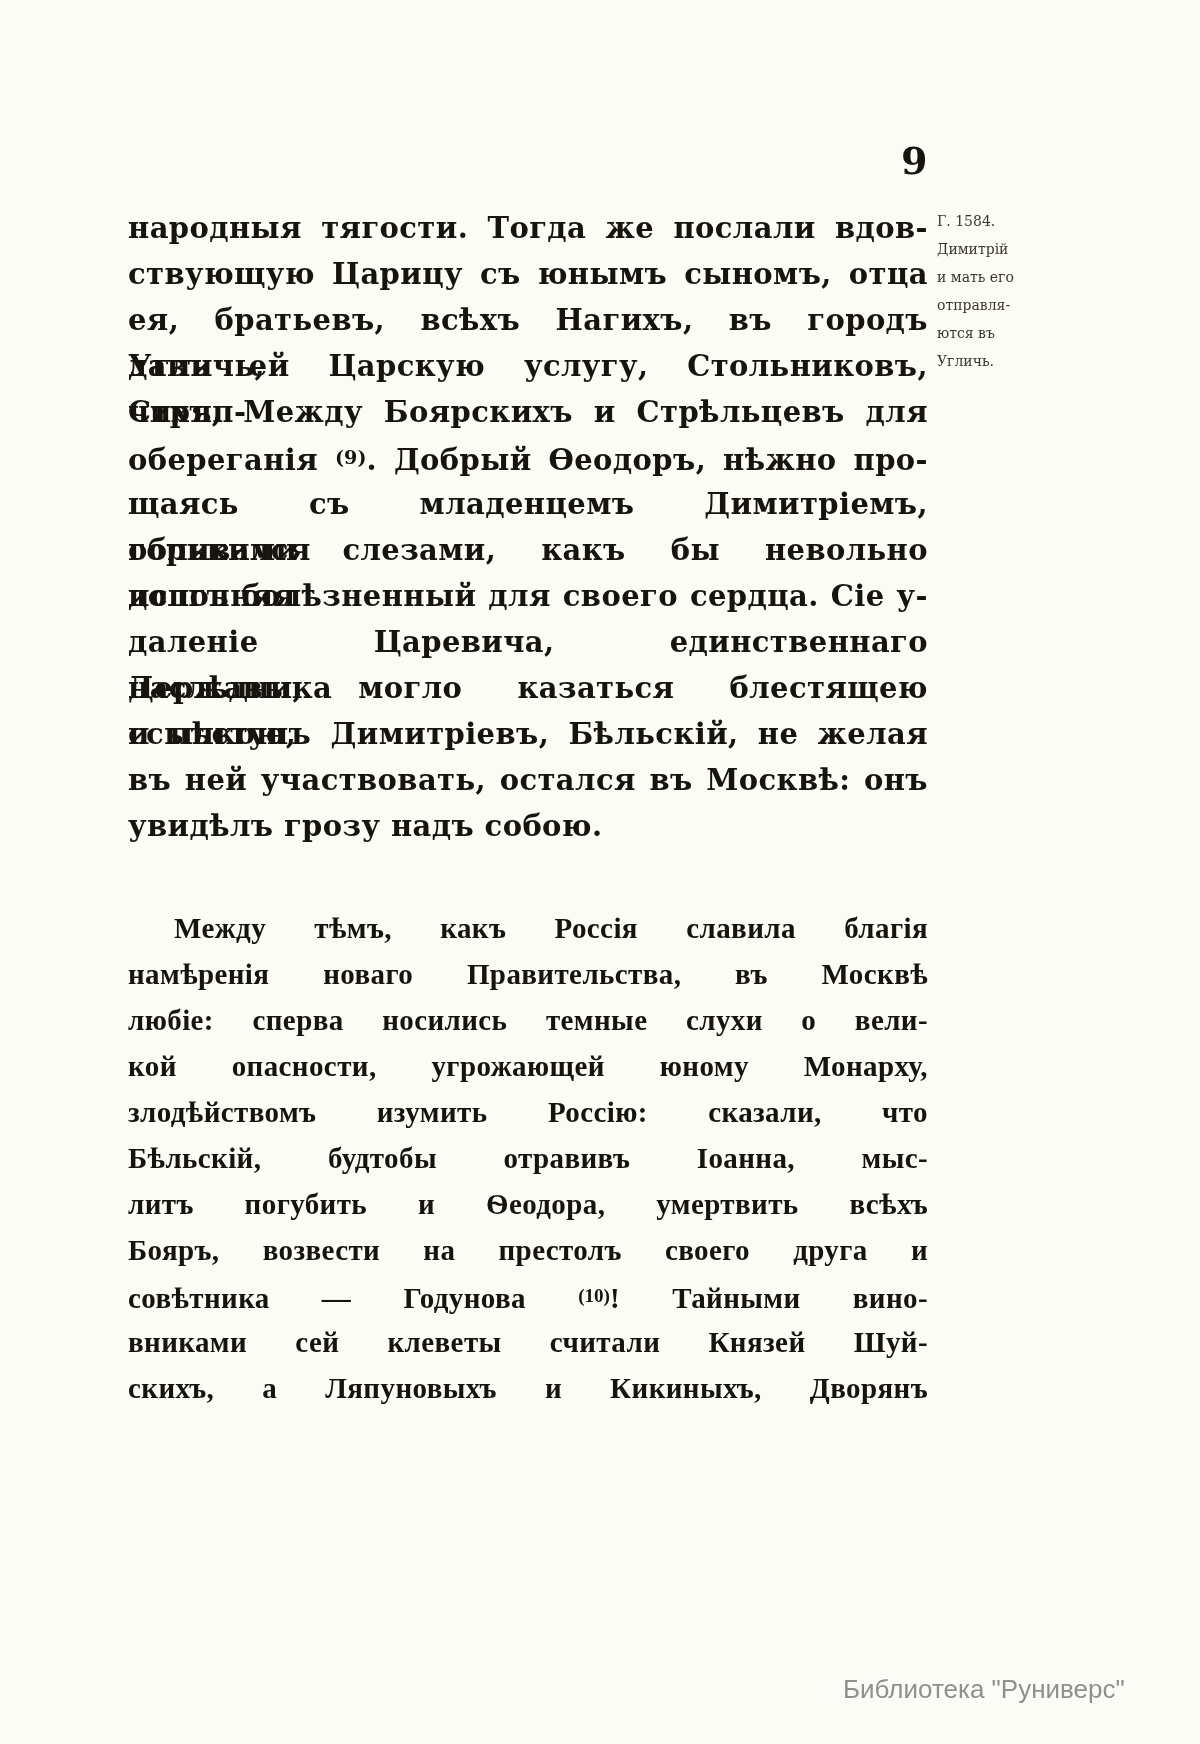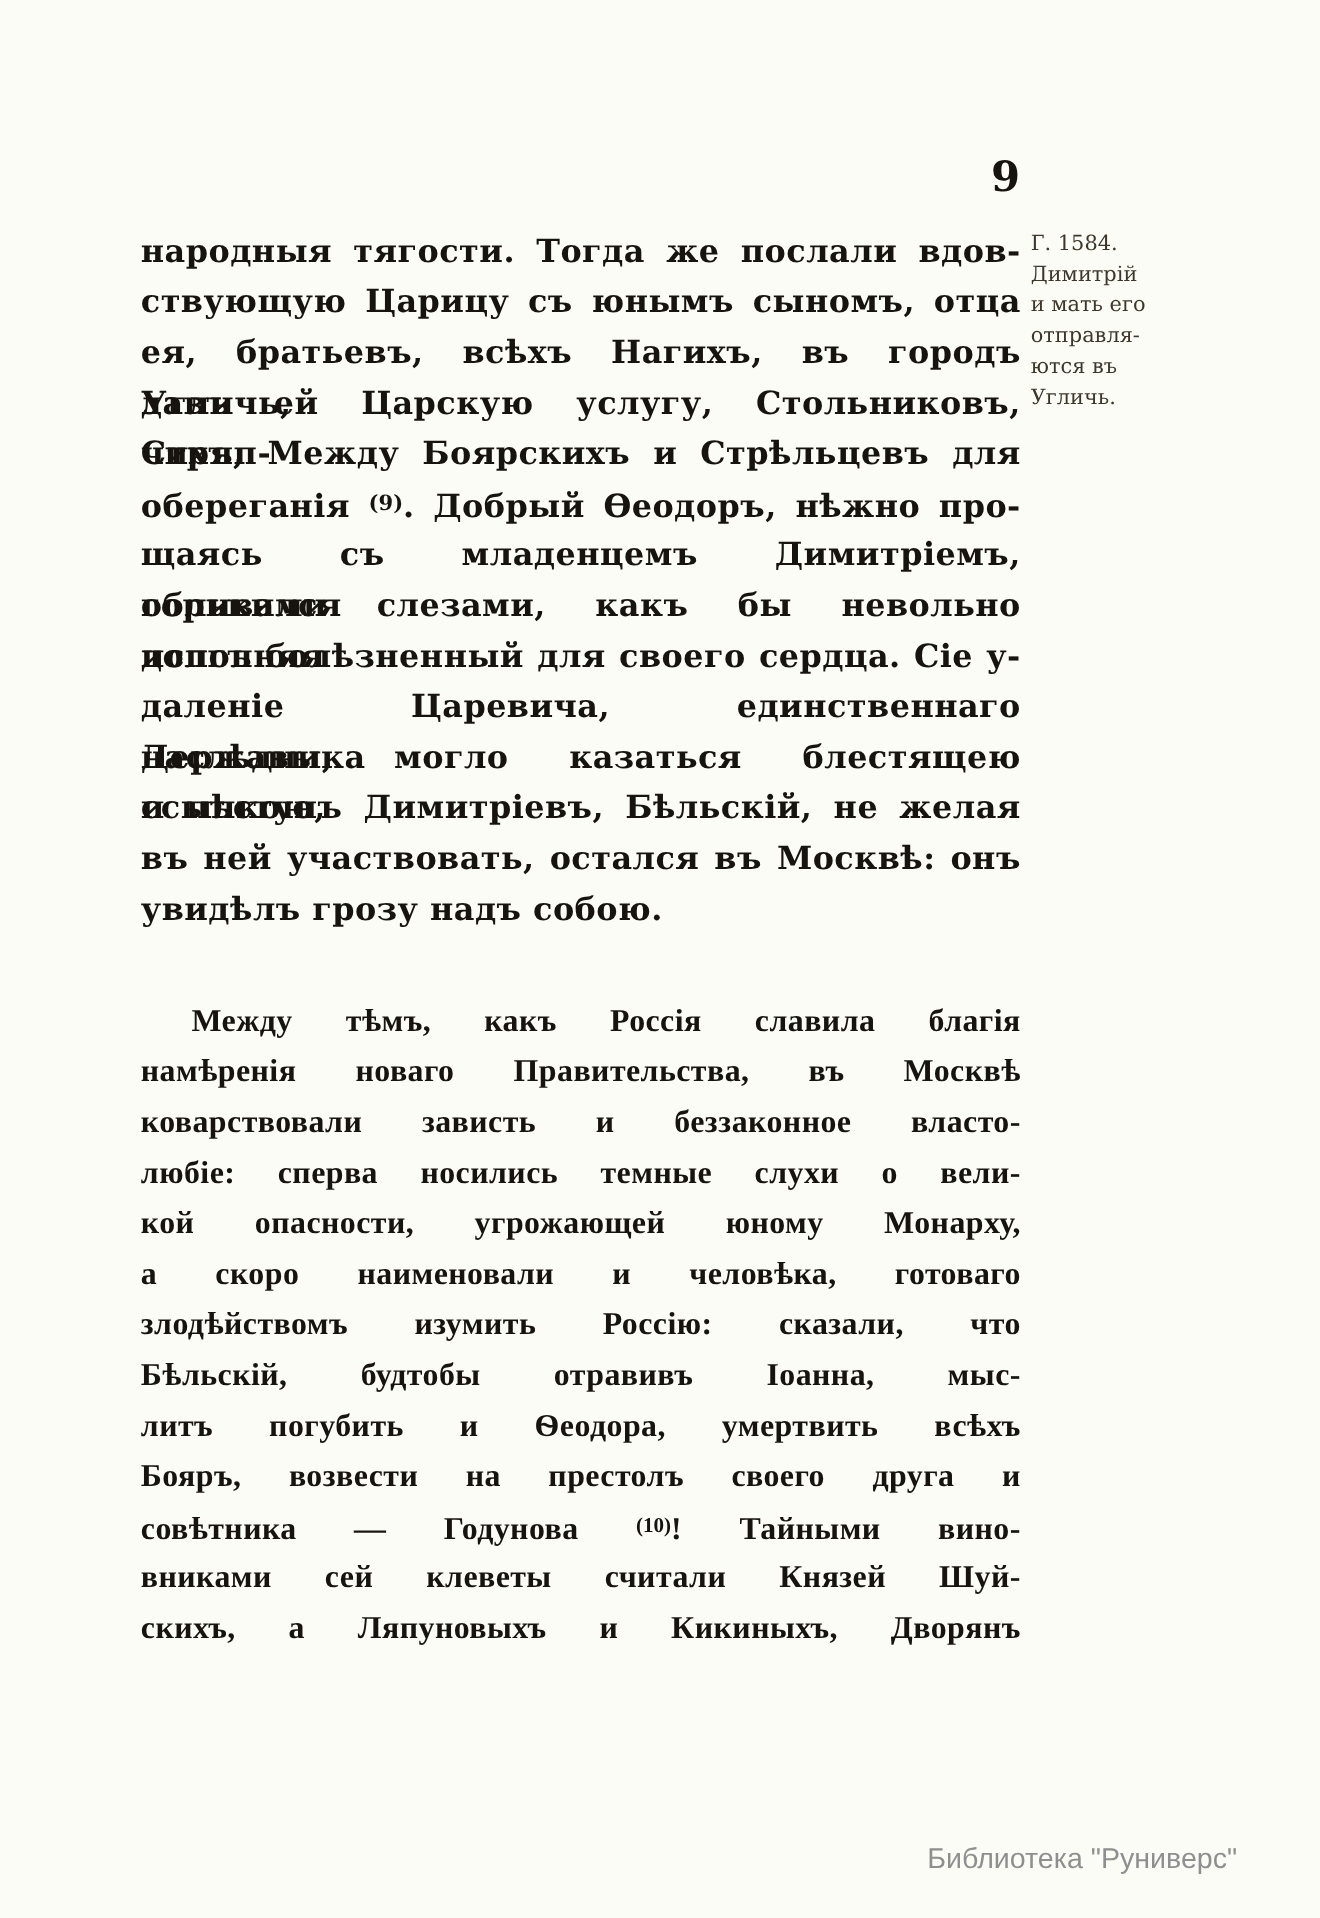--- a/index.html
+++ b/index.html
@@ -42,21 +42,21 @@
   .fn {
     font-size: 0.66em;
     vertical-align: 0.32em;
     letter-spacing: 0;
   }
   .margin-note {
     position: absolute;
     left: 937px;
     top: 207px;
     width: 150px;
-    font-size: 19px;
+    font-size: 14px;
     line-height: 28px;
     font-weight: normal;
     color: #3c362c;
   }
   .margin-note .mline { white-space: nowrap; }
   .watermark {
     position: absolute;
     left: 843px;
     top: 1674px;
     font-family: "Liberation Sans", "DejaVu Sans", sans-serif;
@@ -83,24 +83,22 @@
         <div class="line">долгъ болѣзненный для своего сердца. Сіе у-</div>
         <div class="line">даленіе Царевича, единственнаго наслѣдника</div>
         <div class="line">Державы, могло казаться блестящею ссылкою,</div>
         <div class="line">и пѣстунъ Димитріевъ, Бѣльскій, не желая</div>
         <div class="line">въ ней участвовать, остался въ Москвѣ: онъ</div>
         <div class="line endp">увидѣлъ грозу надъ собою.</div>
       </div>
       <div class="para gap">
         <div class="line indent">Между тѣмъ, какъ Россія славила благія</div>
         <div class="line">намѣренія новаго Правительства, въ Москвѣ</div>
-        <div class="line">коварствовали зависть и беззаконное власто-</div>
         <div class="line">любіе: сперва носились темные слухи о вели-</div>
         <div class="line">кой опасности, угрожающей юному Монарху,</div>
-        <div class="line">а скоро наименовали и человѣка, готоваго</div>
         <div class="line">злодѣйствомъ изумить Россію: сказали, что</div>
         <div class="line">Бѣльскій, будтобы отравивъ Іоанна, мыс-</div>
         <div class="line">литъ погубить и Ѳеодора, умертвить всѣхъ</div>
         <div class="line">Бояръ, возвести на престолъ своего друга и</div>
         <div class="line">совѣтника — Годунова <span class="fn">(10)</span>! Тайными вино-</div>
         <div class="line">вниками сей клеветы считали Князей Шуй-</div>
         <div class="line">скихъ, а Ляпуновыхъ и Кикиныхъ, Дворянъ</div>
       </div>
     </div>
   <div class="margin-note">

